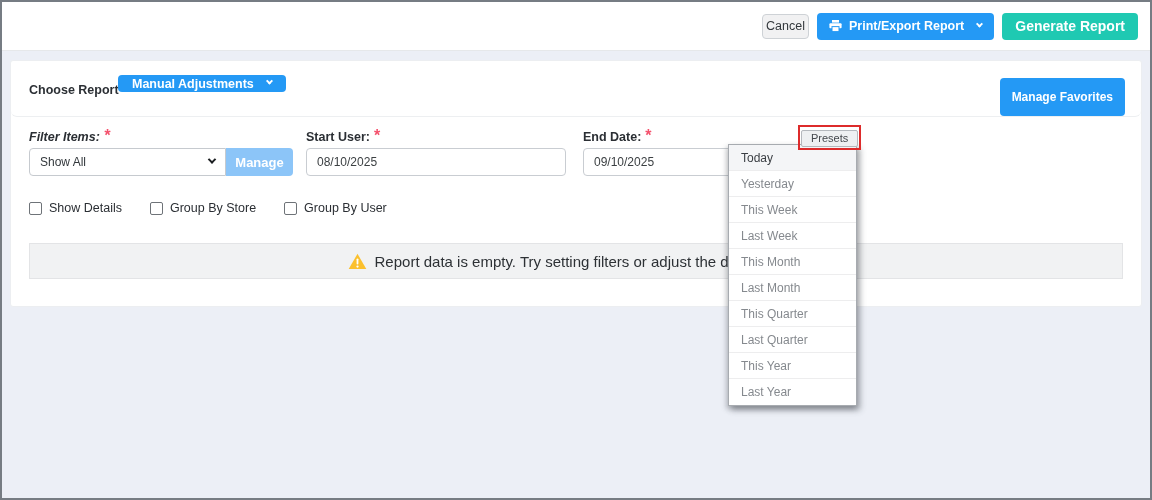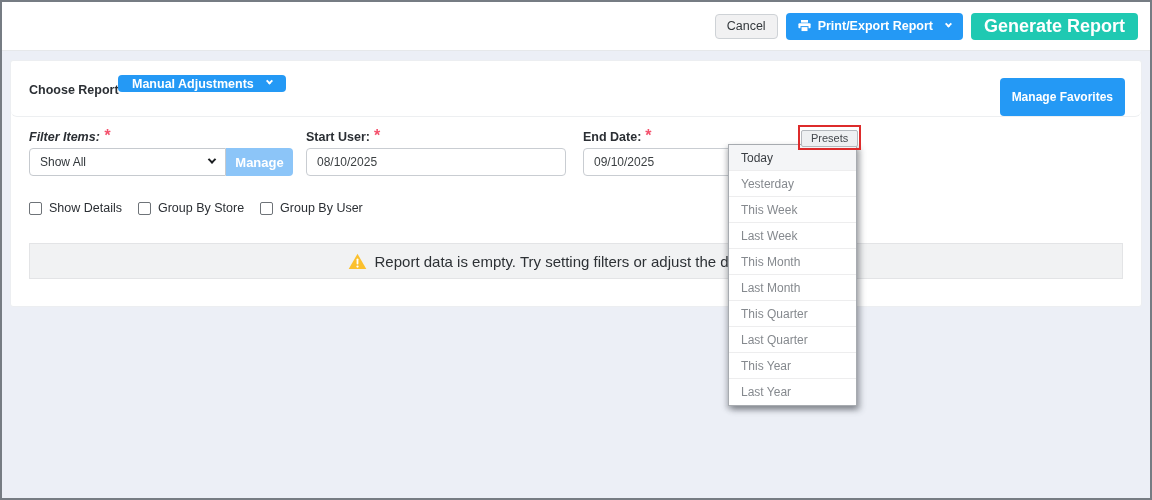--- a/index.html
+++ b/index.html
@@ -18,24 +18,24 @@
   }
   .topbar-left { position:absolute; left:16px; top:0; bottom:0; display:flex; align-items:center; }
   .module-title { font-size:15.5px; color:#24282c; font-weight:500; margin-left:10px; letter-spacing:.1px; }
   .chev { display:inline-block; width:6px; height:6px; border-right:2px solid currentColor; border-bottom:2px solid currentColor; transform:rotate(45deg) translate(-1px,-1px); }
   .chev-title { color:#2f3337; margin-left:12px; margin-top:-3px; }
   .chev-right { transform:rotate(-45deg); color:#9aa0a6; margin-left:16px; width:5px; height:5px; }
   .breadcrumb-current { font-size:11.5px; color:#3a3e43; margin-left:16px; }
 
   .topbar-right { position:absolute; right:12px; top:0; bottom:0; display:flex; align-items:center; gap:8px; }
   .btn { display:inline-flex; align-items:center; justify-content:center; border-radius:4px; cursor:pointer; white-space:nowrap; }
-  .btn-cancel { height:25px; padding:0 11px; background:#f1f1f2; border:1px solid #ced2d6; color:#33383c; font-size:12.5px; }
+  .btn-cancel { height:25px; padding:0 3px; background:#f1f1f2; border:1px solid #ced2d6; color:#33383c; font-size:12.5px; }
   .btn-primary { height:27px; background:#2499f5; color:#fff; font-size:12.5px; font-weight:bold; border:none; padding:0 12px; gap:7px; }
   .btn-primary .chev { width:5px; height:5px; margin-left:6px; margin-top:-2px; }
-  .btn-teal { height:27px; background:#1fc9b2; color:#fff; font-size:18px; font-weight:bold; border:none; padding:0 13px; }
+  .btn-teal { height:27px; background:#1fc9b2; color:#fff; font-size:14px; font-weight:bold; border:none; padding:0 13px; }
 
   
   .card {
     position:absolute; left:8px; right:8px; top:58px; height:247px;
     background:#fff; border-radius:3px; border:1px solid #eceef1;
   }
   .row-report { position:absolute; left:0; right:0; top:0; height:56px; border-bottom:1px solid #edeff1;border-radius:6px; }
   .lbl { font-weight:bold; font-size:12.5px; color:#2b2f34; }
   .choose-label { position:absolute; left:18px; top:22px; }
   .btn-report { position:absolute; left:107px; top:14px; height:17px; padding:0 14px; }
@@ -66,21 +66,21 @@
   
   .presets-annotation {
     position:absolute; left:787px; top:64px; border:2px solid #dd2b2b; padding:1px; background:transparent; z-index:30;
   }
   .btn-presets {
     background:#eef0f2; border:1px solid #b4b8bd; border-radius:2px;
     font-size:11px; color:#44484d; padding:1px 9px 2px; cursor:pointer;
   }
 
   
-  .optrow { position:absolute; left:18px; top:140px; display:flex; align-items:center; gap:16px; }
+  .optrow { position:absolute; left:18px; top:140px; display:flex; align-items:center; gap:28px; }
   .opt { display:flex; align-items:center; gap:7px; cursor:pointer; }
   .cb { width:13px; height:13px; border:1.5px solid #6e7378; border-radius:2px; background:#fff; }
   .optlbl { font-size:12.5px; color:#2b2f34; }
 
   
   .empty-bar {
     position:absolute; left:18px; right:18px; top:182px; height:36px;
     background:#f1f2f3; border:1px solid #e3e4e6;
     display:flex; align-items:center; justify-content:center; gap:8px;
   }

